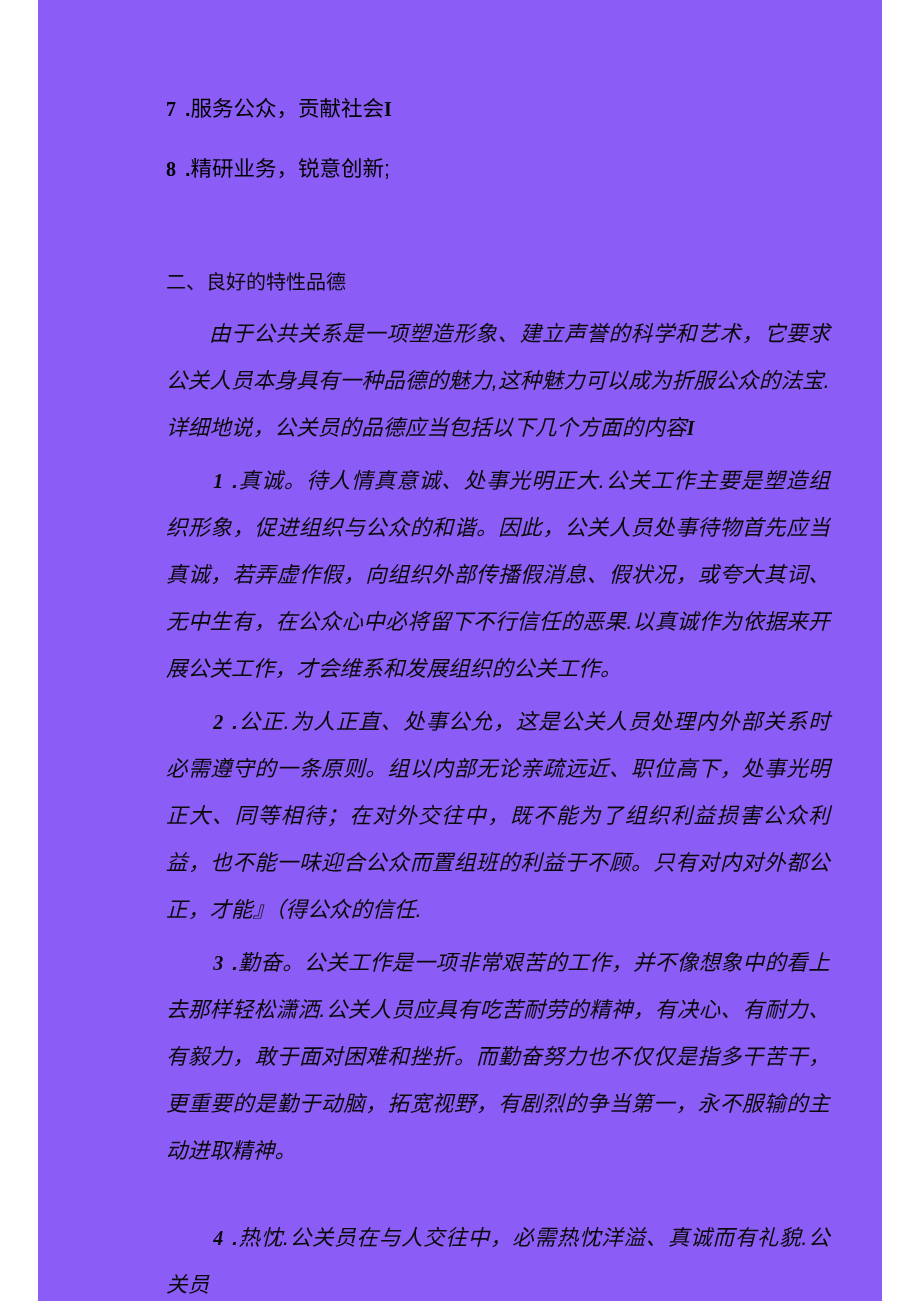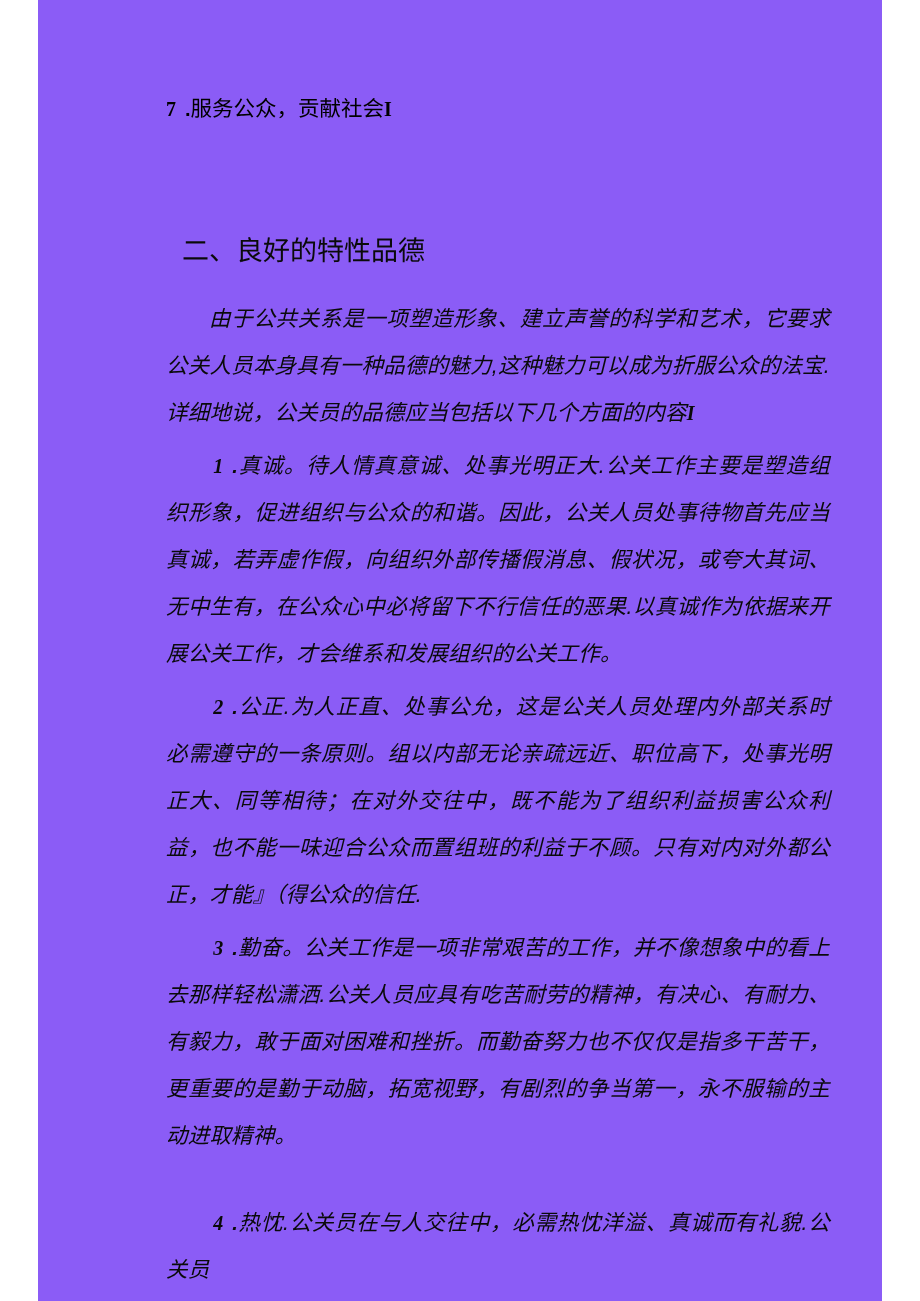--- a/index.html
+++ b/index.html
@@ -70,23 +70,23 @@
     font-weight: bold;
     font-size: 20px;
   }
   .trail-mark {
     font-family: "Liberation Serif", "DejaVu Serif", serif;
     font-weight: bold;
     font-size: 20px;
   }
 
   .heading {
-    font-size: 27px;
+    font-size: 20px;
     line-height: 47px;
-    margin: 16px;
+    margin: 0;
     font-weight: 400;
     white-space: nowrap;
     color: #0a0a0a;
   }
 
   
   .sp-top      { height: 86px; }
   .sp-items    { height: 13px; }
   .sp-to-head  { height: 66px; }
   .sp-head-gap { height: 5px; }
@@ -100,20 +100,23 @@
   <div class="content">
 
     <div class="sp-top"></div>
 
     <p class="list-row">
       <span class="num">7</span><span class="num-gap"></span><span class="dot">.</span><span>服务公众，贡献社会</span><span class="trail-mark">I</span>
     </p>
 
     <div class="sp-items"></div>
 
+    <p class="list-row">
+      <span class="num">8</span><span class="num-gap"></span><span class="dot">.</span><span>精研业务，锐意创新;</span><span class="trail-mark"></span>
+    </p>
 
     <div class="sp-to-head"></div>
 
     <h2 class="heading">二、良好的特性品德</h2>
 
     <div class="sp-head-gap"></div>
 
     <p class="para indent-2"><span>由于公共关系是一项塑造形象、建立声誉的科学和艺术，它要求公关人员本身具有一种品德的魅力,这种魅力可以成为折服公众的法宝.详细地说，公关员的品德应当包括以下几个方面的内容</span><span class="trail-mark">I</span></p>
 
     <div class="sp-para"></div>

